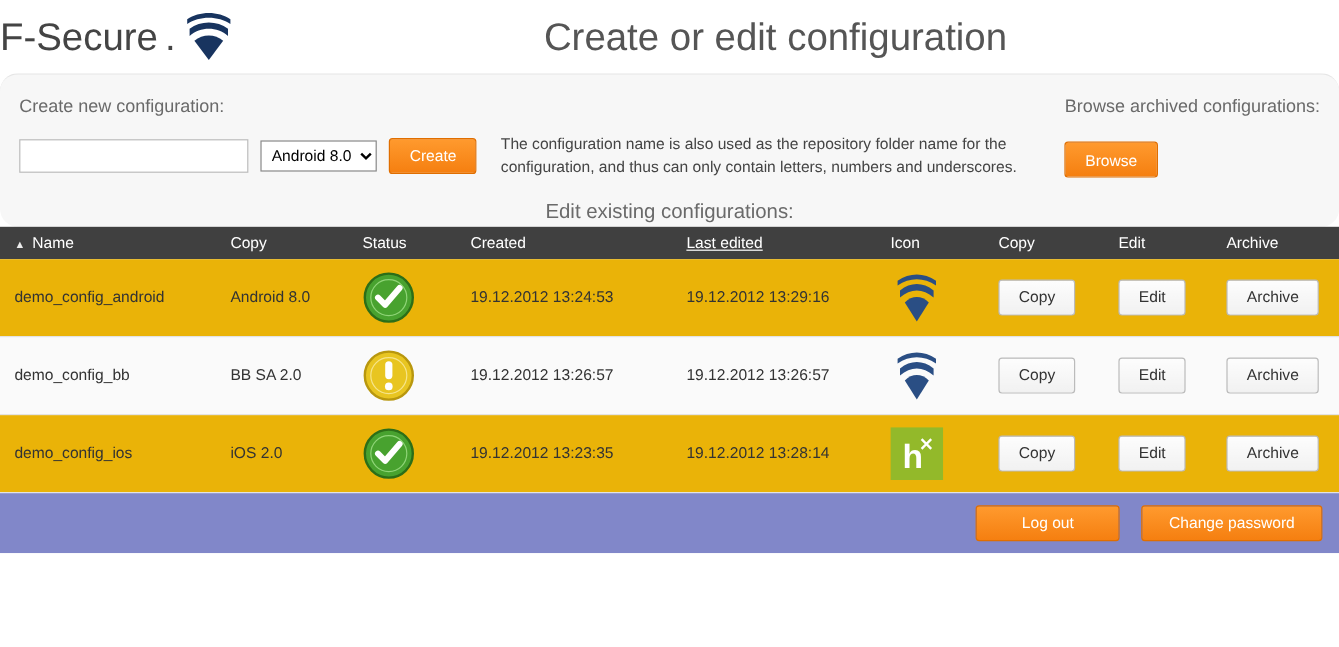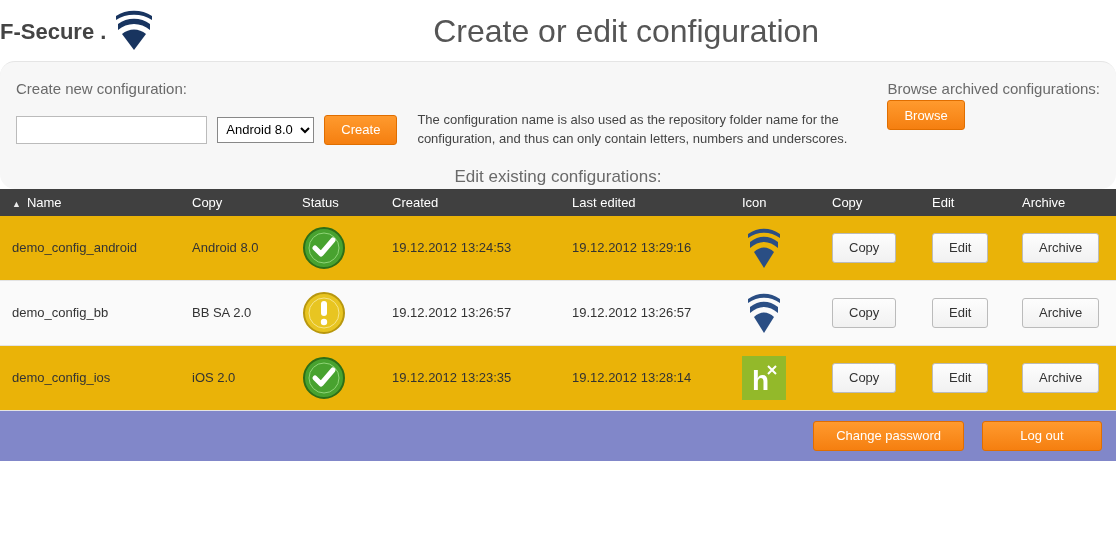--- a/index.html
+++ b/index.html
@@ -14,22 +14,22 @@
     display: flex;
     align-items: center;
     padding: 10px 20px 8px 0;
   }
   .logo {
     display: flex;
     align-items: center;
     gap: 6px;
   }
   .logo-text {
-    font-size: 22px;
-    font-weight: bold;
+    font-size: 32px;
+    font-weight: normal;
     color: #444;
   }
   .page-title {
     flex: 1;
     text-align: center;
     font-size: 32px;
     font-weight: 300;
     color: #555;
   }
   .main-panel {
@@ -151,21 +151,21 @@
     padding: 10px 14px;
     display: flex;
     justify-content: flex-end;
     gap: 18px;
   }
   .footer .btn-orange { padding: 0 22px; }
   .col-name  { width: 180px; }
   .col-type  { width: 110px; }
   .col-status{ width: 90px; }
   .col-created{ width: 180px; }
-  .col-edited{ width: 170px; }
+  .col-edited{ width: 170px; text-decoration: underline; }
   .col-icon  { width: 90px; }
   .col-copy  { width: 100px; }
   .col-edit  { width: 90px; }
   .col-archive{ }
 </style>
 </head>
 <body>
 
 <div class="header">
   <div class="logo">
@@ -189,21 +189,21 @@
       <div class="create-row">
         <input type="text" class="field" style="">
         <select class="field">
           <option>Android 8.0</option>
         </select>
         <button class="btn btn-orange">Create</button>
         <div class="hint">The configuration name is also used as the repository folder name for the configuration, and thus can only contain letters, numbers and underscores.</div>
       </div>
     </div>
     <div class="archived-block">
-      <div class="section-label" style="margin-bottom:3px;">Browse archived configurations:</div>
+      <div class="section-label" style="margin-bottom:21px;">Browse archived configurations:</div>
       <button class="btn btn-orange">Browse</button>
     </div>
   </div>
 
 
   <div class="table-title">Edit existing configurations:</div>
 </div>
 
 <table class="grid">
   <thead>
@@ -287,15 +287,15 @@
           </svg>
         </td>
         <td><button class="btn">Copy</button></td>
         <td><button class="btn">Edit</button></td>
         <td><button class="btn">Archive</button></td>
       </tr>
     </tbody>
 </table>
 
 <div class="footer">
+  <button class="btn btn-orange" style="min-width:120px;">Log out</button>
   <button class="btn btn-orange">Change password</button>
-  <button class="btn btn-orange" style="min-width:120px;">Log out</button>
 </div>
 
 </body></html>

